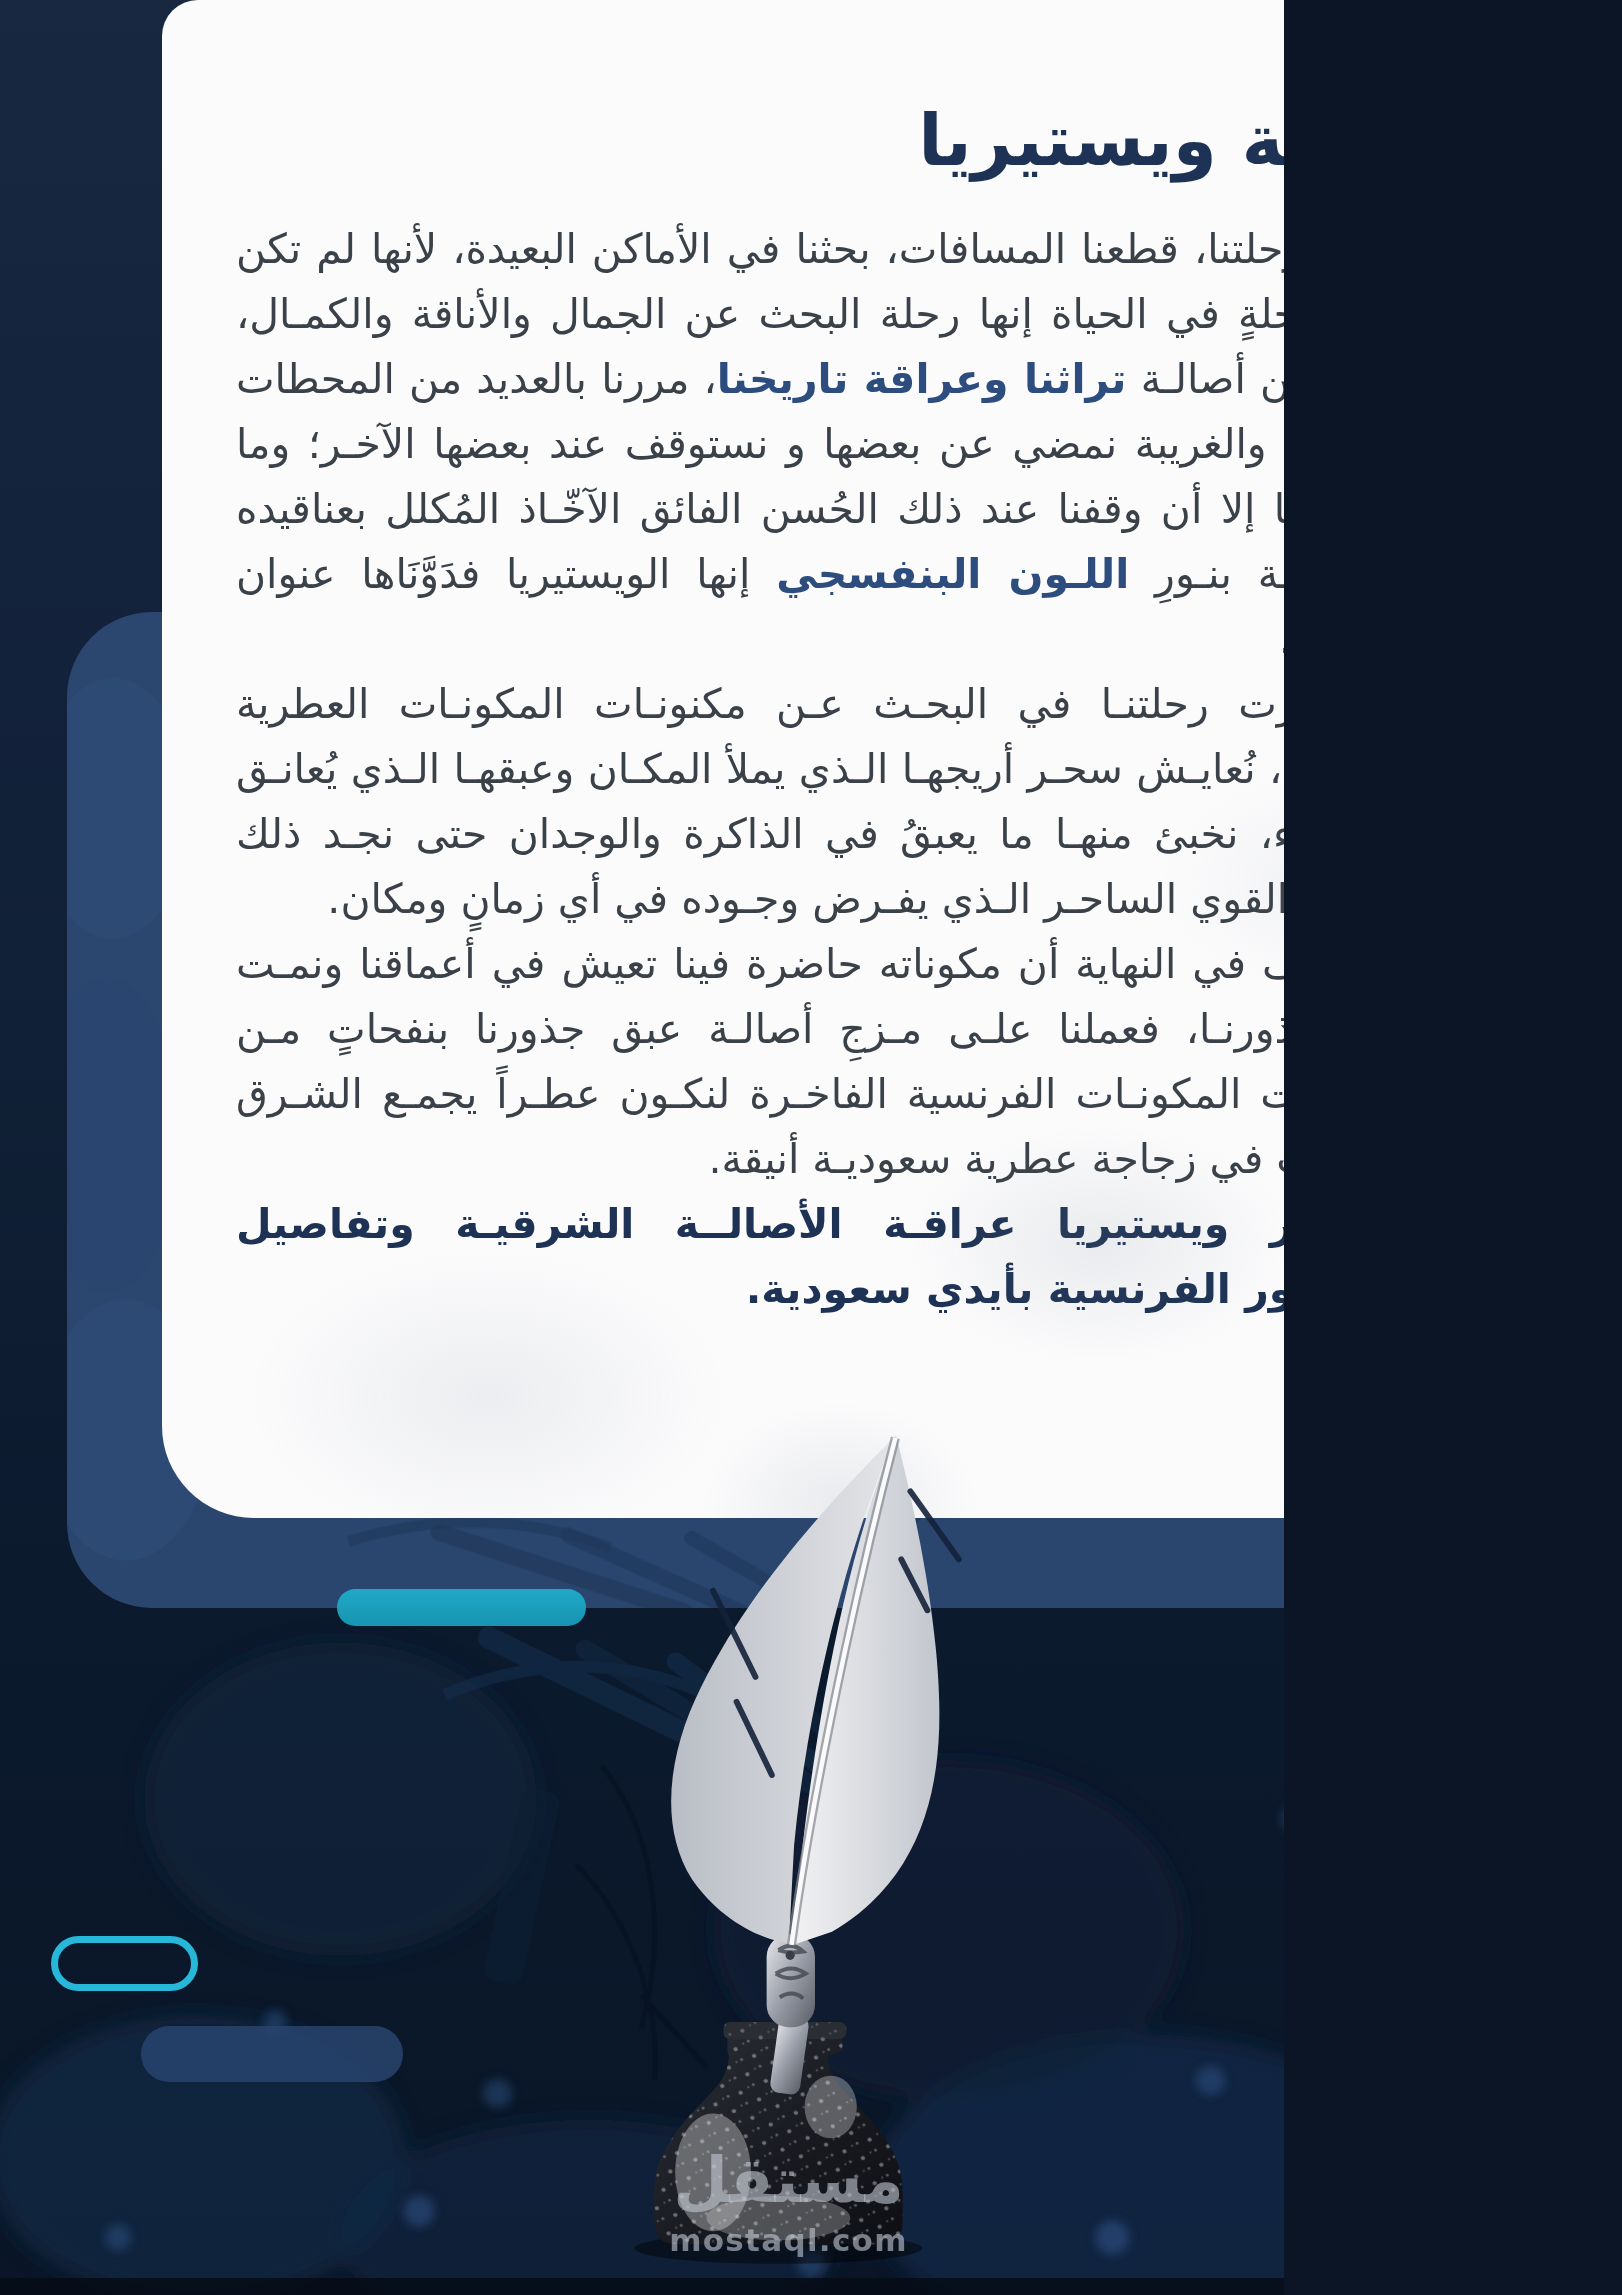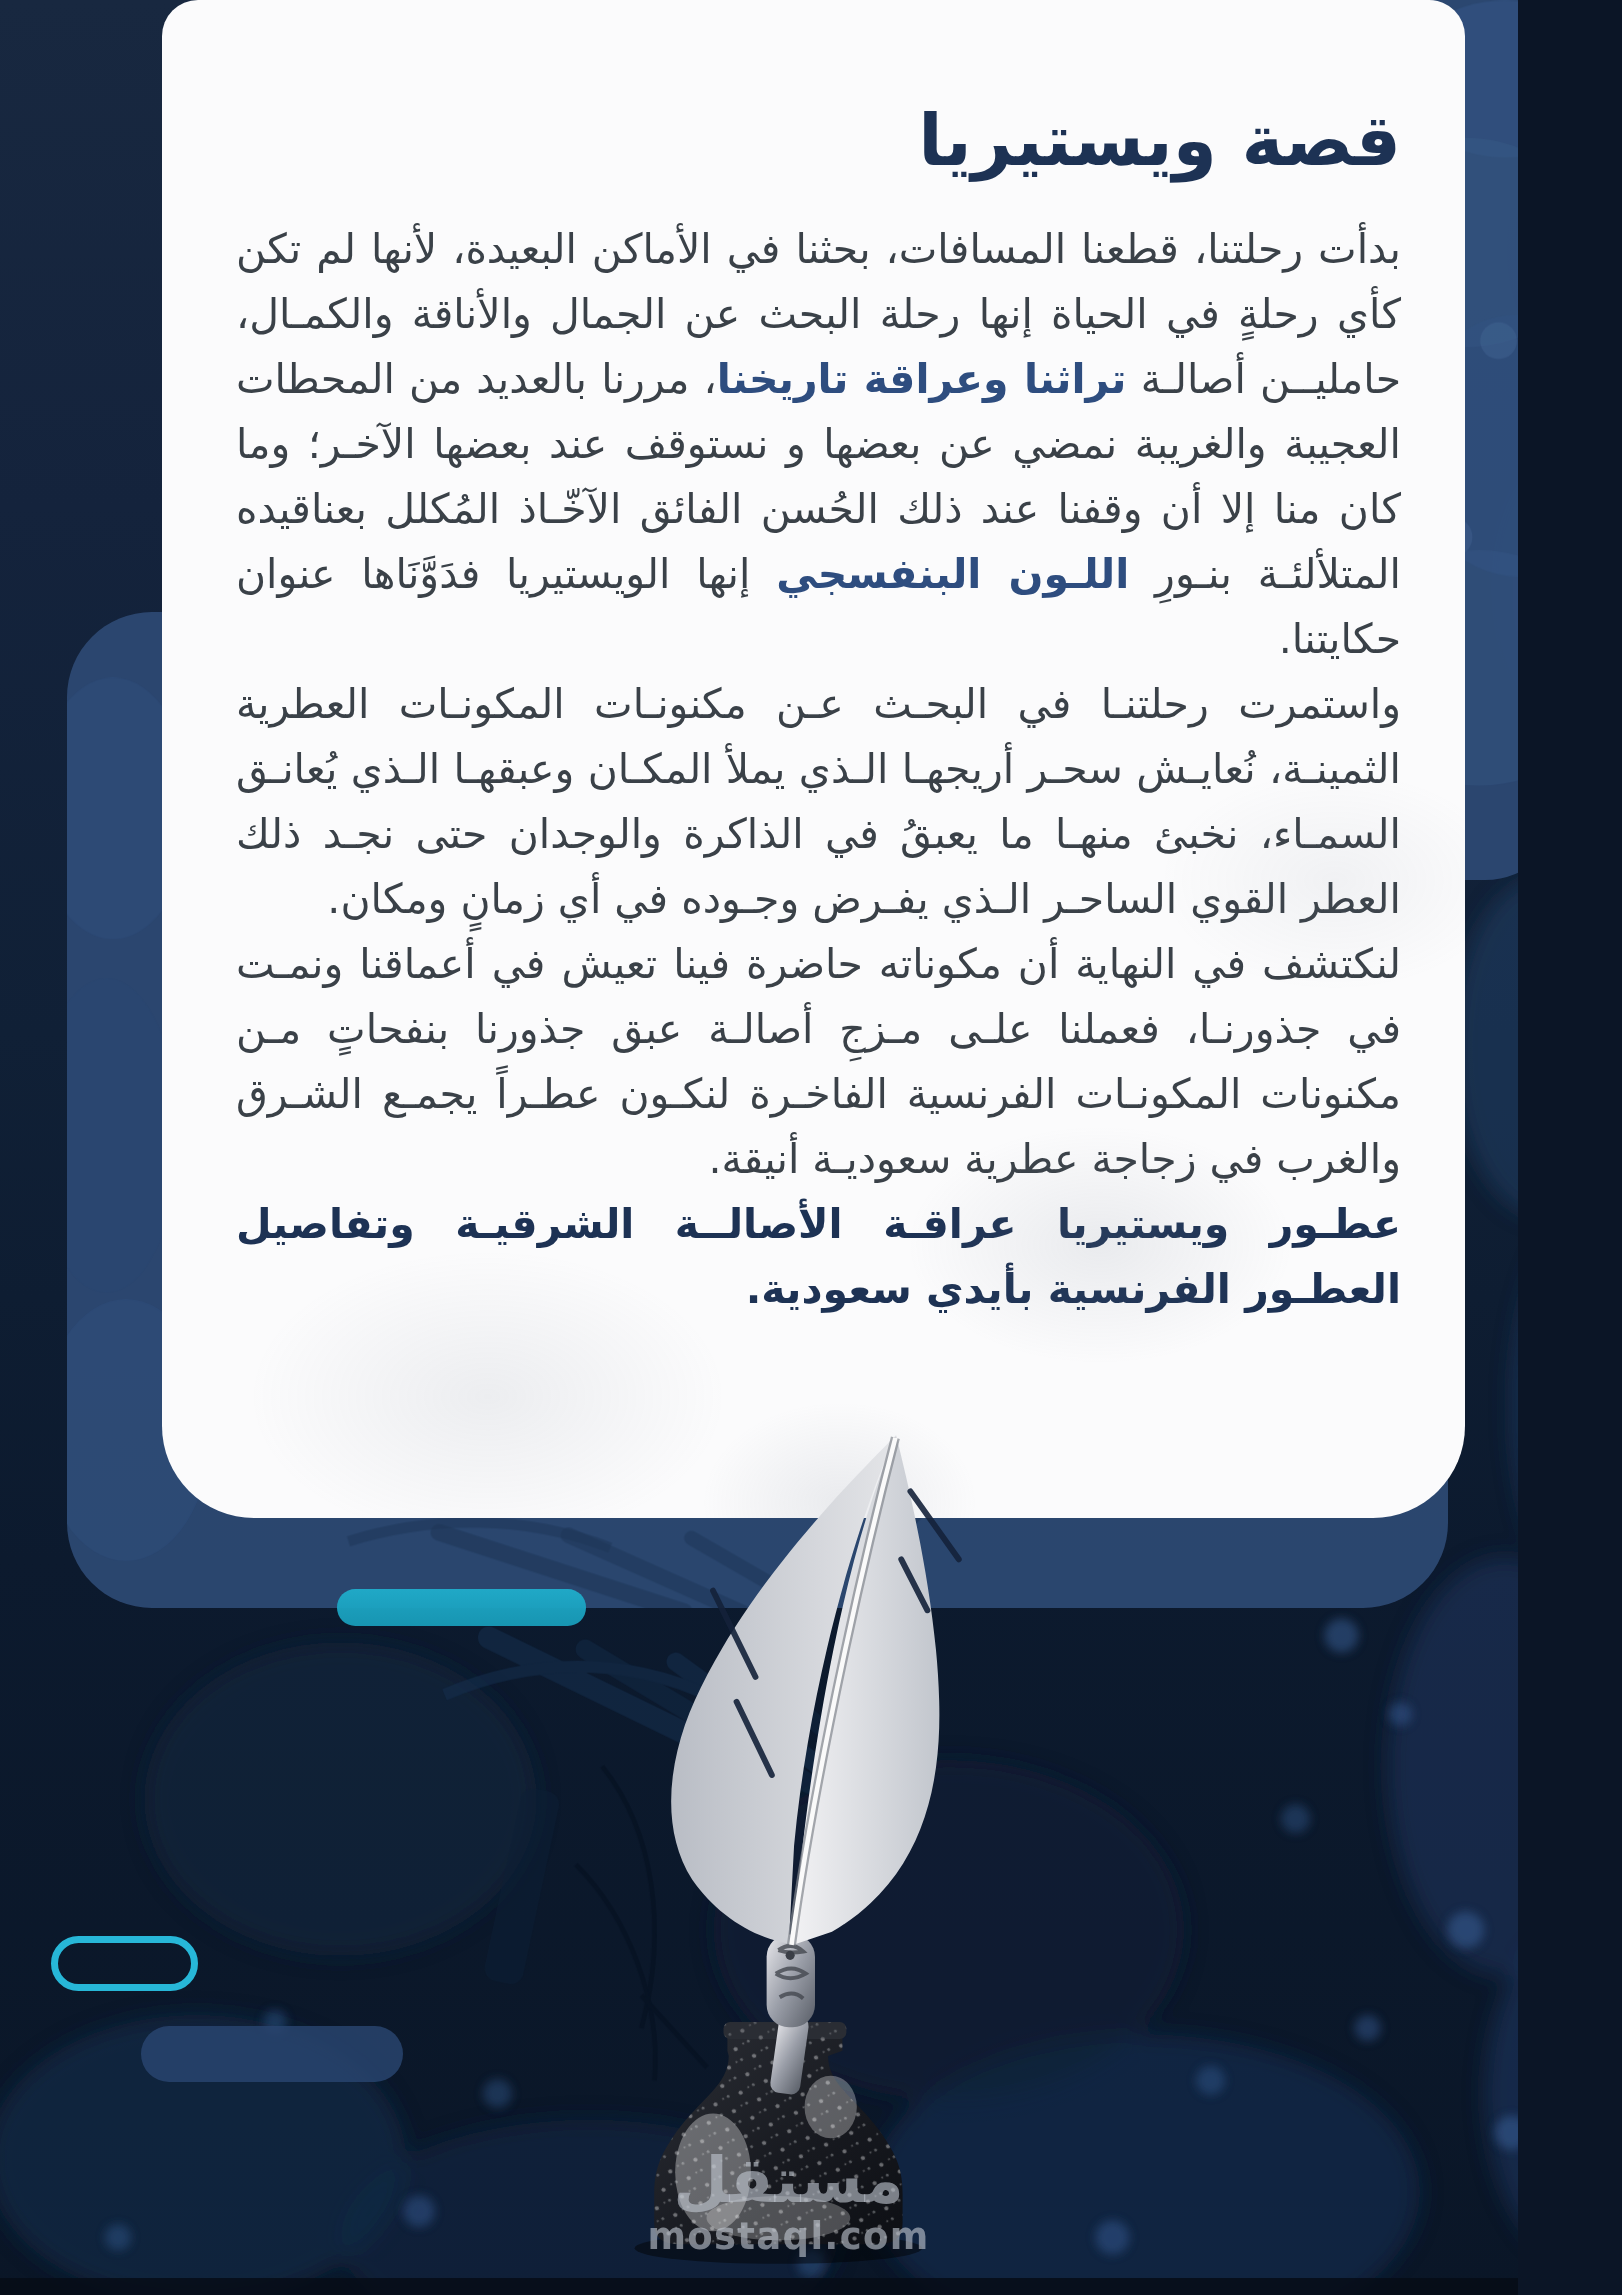--- a/index.html
+++ b/index.html
@@ -1,17 +1,17 @@
 <!DOCTYPE html>
 <html lang="ar" style="font-size:10.5px"><head>
 <meta charset="utf-8">
 <style>
   html,body{margin:0;padding:0;background:#0b1526;}
   .page{
-    position:relative;width:1518px;height:2295px;overflow:hidden;
+    position:relative;width:1284px;height:2295px;overflow:hidden;
     font-family:"DejaVu Sans",sans-serif;
     background:linear-gradient(180deg,#182840 0%,#14233c 22%,#102036 45%,#0c1a2e 68%,#0a1627 100%);
   }
   svg{display:block}
   
   .bg-foliage{position:absolute;left:0;top:0;z-index:0;}
   .band{position:absolute;background:rgba(46,74,116,0.92);overflow:hidden;}
   .band-right{left:1047px;top:-52px;width:517px;height:932px;border-radius:79px;z-index:1;}
   .band-left{left:67px;top:612px;width:1381px;height:996px;border-radius:85px;z-index:1;}
   .bench-layer{position:absolute;left:366px;top:1472px;z-index:2;}
@@ -46,21 +46,21 @@
   .pill-outline{left:51px;top:1936px;width:147px;height:55px;border-radius:29px;
     border:7.2px solid #27b7d8;background:transparent;box-sizing:border-box;}
   .pill-dark{left:141px;top:2026px;width:262px;height:56px;border-radius:28px;
     background:rgba(41,70,112,.82);}
   
   .quill{position:absolute;left:615px;top:1394px;z-index:5;}
   
   .watermark{position:absolute;left:589px;top:2148px;width:399px;z-index:6;
     text-align:center;color:rgba(190,197,206,.62);direction:rtl;}
   .watermark .wm-ar{font-size:63px;font-weight:bold;line-height:1.05;display:block;}
-  .watermark .wm-domain{font-size:37px;font-weight:bold;letter-spacing:1.3px;display:block;margin-top:1px;direction:ltr;}
+  .watermark .wm-domain{font-size:31px;font-weight:bold;letter-spacing:1.3px;display:block;margin-top:8px;direction:ltr;}
 </style>
 </head>
 <body>
 
 <div class="page">
 
   <svg class="bg-foliage" width="1623" height="2295" viewBox="0 0 2480 3508">
     <defs>
       <filter id="soft" x="-40%" y="-40%" width="180%" height="180%">
           <feGaussianBlur stdDeviation="16"></feGaussianBlur>

